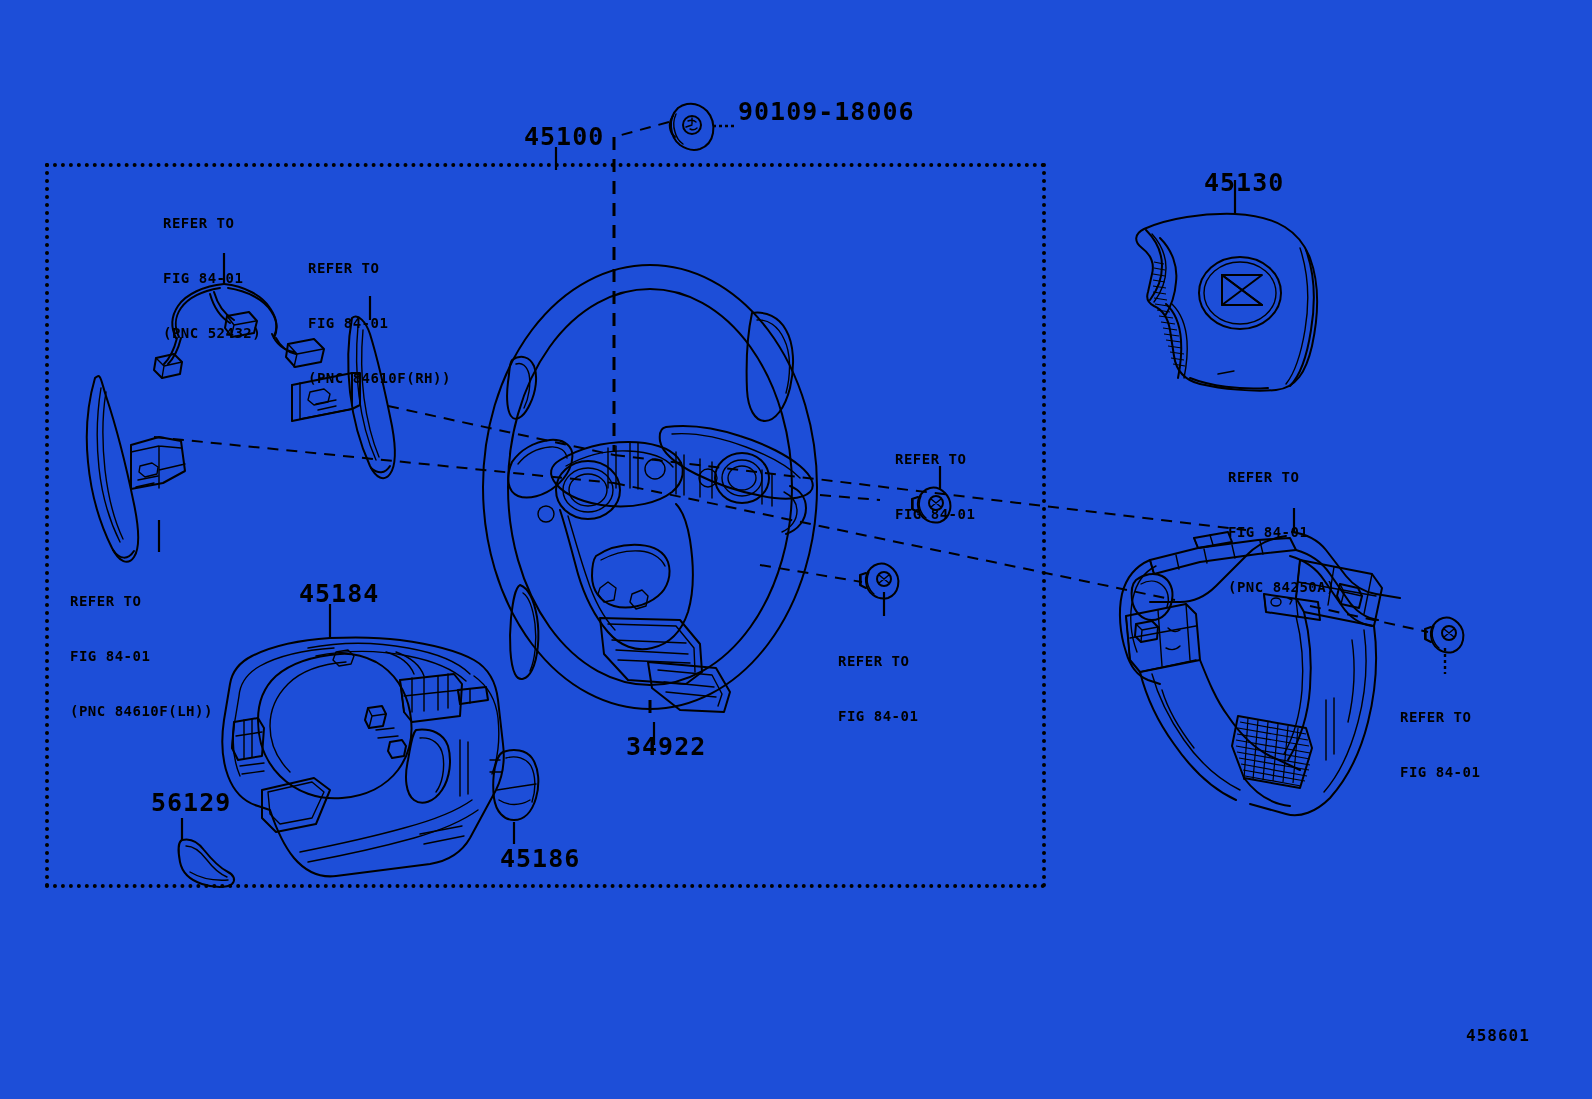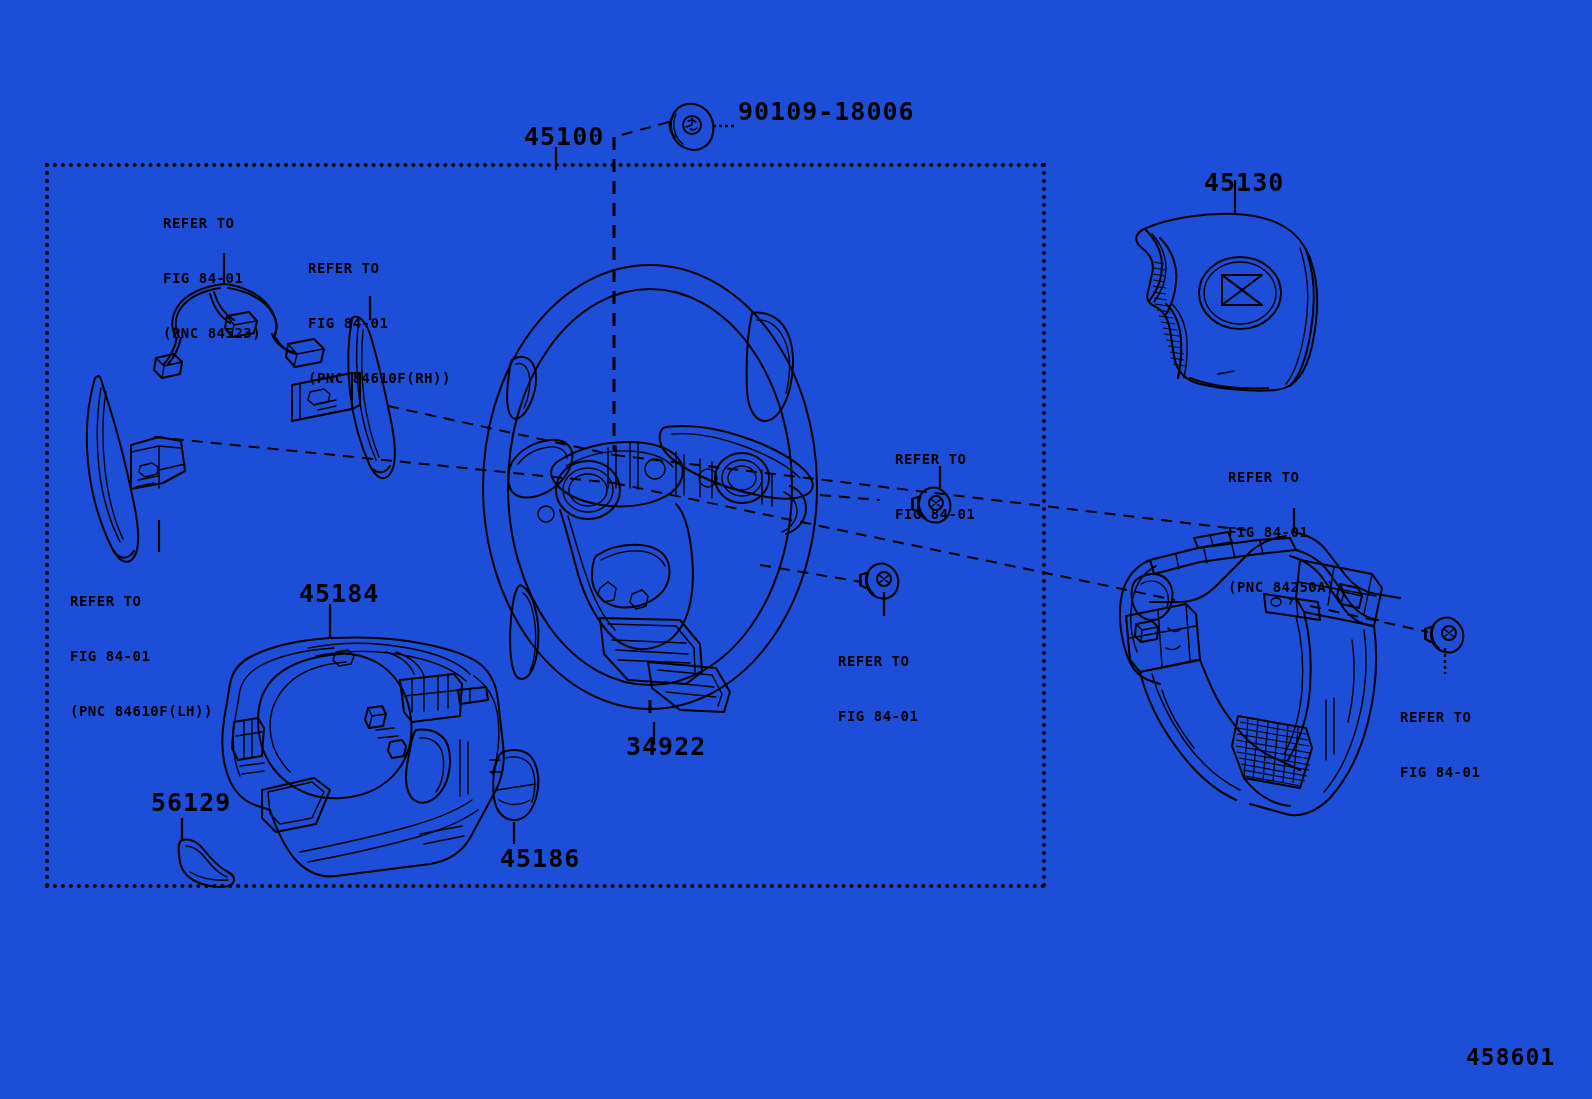--- a/index.html
+++ b/index.html
@@ -40,24 +40,23 @@
   }
   .pn {
     font-size: 25px;
     letter-spacing: 1px;
   }
   .refer {
     font-size: 14px;
   }
   .figno {
     position: absolute;
-    font-size: 23px;
+    font-size: 16px;
     font-weight: bold;
     letter-spacing: 1px;
-    margin-top: 18px;
   }
   
   #art {
     position: absolute;
     left: 0;
     top: 0;
     width: 1592px;
     height: 1099px;
     pointer-events: none;
   }
@@ -509,21 +508,21 @@
 
   </svg>
 
   <div class="callout pn" style="left:524px; top:121px;">45100</div>
 
   <div class="callout pn" style="left:738px; top:96px;">90109-18006</div>
 
   <div class="callout refer" style="left:163px; top:178px;">
     <div>REFER TO</div>
     <div>FIG 84-01</div>
-    <div>(PNC 84523)</div>
+    <div>(PNC 52432)</div>
   </div>
 
   <div class="callout refer" style="left:308px; top:223px;">
     <div>REFER TO</div>
     <div>FIG 84-01</div>
     <div>(PNC 84610F(RH))</div>
   </div>
 
   <div class="callout refer" style="left:70px; top:556px;">
     <div>REFER TO</div>

